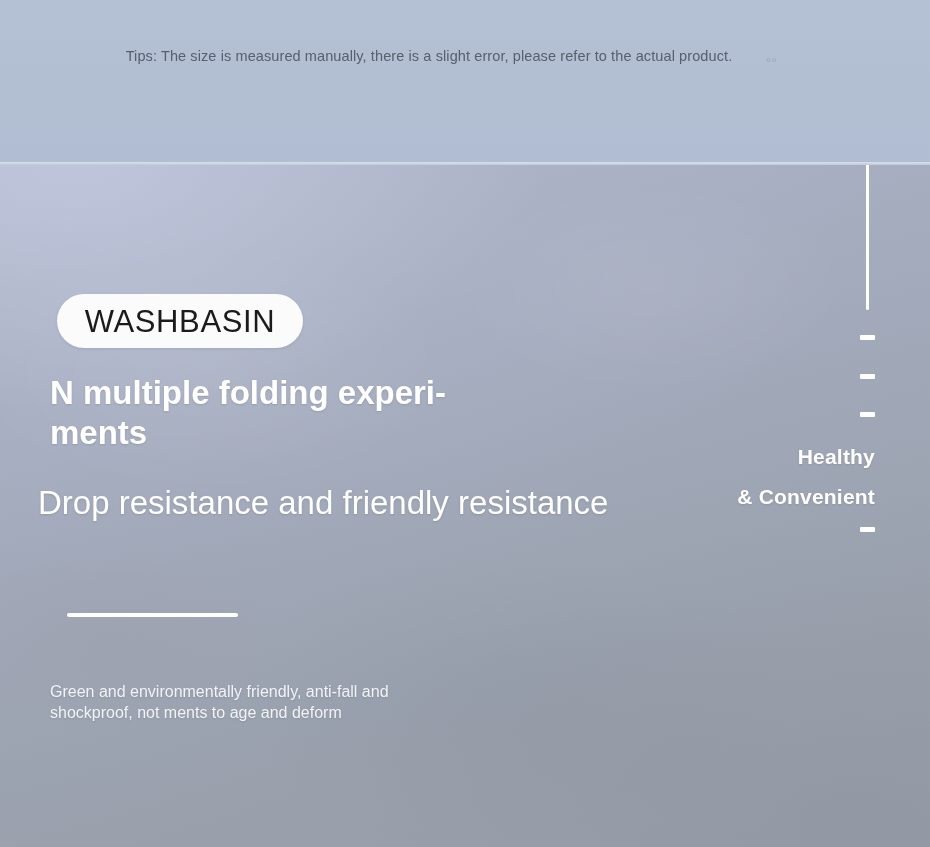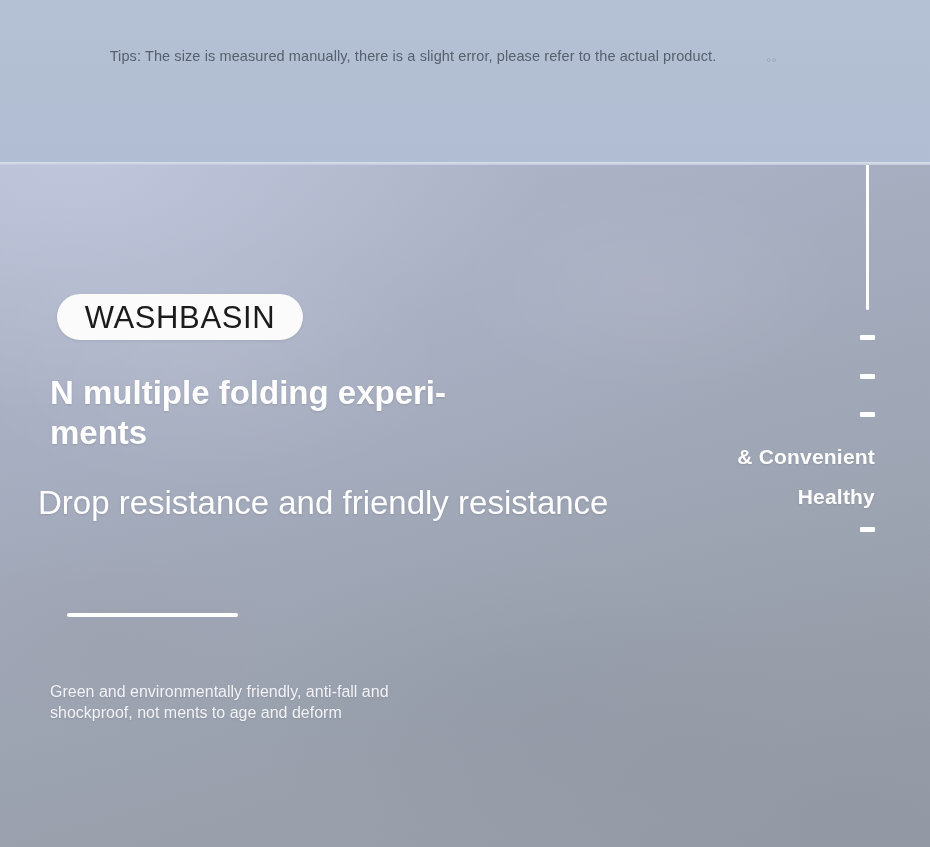--- a/index.html
+++ b/index.html
@@ -33,21 +33,21 @@
     content: "";
     position: absolute;
     left: 0;
     bottom: 0;
     width: 100%;
     height: 3px;
     background: linear-gradient(180deg, rgba(255,255,255,0.55) 0%, rgba(255,255,255,0.20) 100%);
   }
   .tips-text {
     position: absolute;
-    left: 0;
+    left: 16px;
     top: 45px;
     width: 826px;
     text-align: center;
     font-size: 14.5px;
     line-height: 22px;
     letter-spacing: 0.1px;
     color: #56606e;
     white-space: nowrap;
   }
   .tips-watermark {
@@ -84,21 +84,21 @@
       radial-gradient(44% 30% at 55% 78%, rgba(120,128,142,0.12) 0%, rgba(120,128,142,0) 70%),
       radial-gradient(26% 18% at 12% 70%, rgba(150,128,130,0.07) 0%, rgba(150,128,130,0) 75%);
   }
 
   
   .badge {
     position: absolute;
     left: 57px;
     top: 129px;
     width: 246px;
-    height: 46px;
+    height: 54px;
     border-radius: 27px;
     background: #fbfbfc;
     display: flex;
     align-items: center;
     justify-content: center;
     box-shadow: 0 1px 3px rgba(70,78,92,0.14);
   }
   .badge-label {
     font-size: 31px;
     line-height: 31px;
@@ -222,20 +222,20 @@
 
     <div class="body-copy">Green and environmentally friendly, anti-fall and
 shockproof, not ments to age and deform</div>
 
     <div class="rail-line"></div>
     <div class="rail-dash d1"></div>
     <div class="rail-dash d2"></div>
     <div class="rail-dash d3"></div>
 
     <div class="rail-tag">
+      <div>Healthy</div>
       <div>&amp; Convenient</div>
-      <div>Healthy</div>
     </div>
 
     <div class="rail-dash d4"></div>
 
   </div>
 </div>
 
 </body></html>

